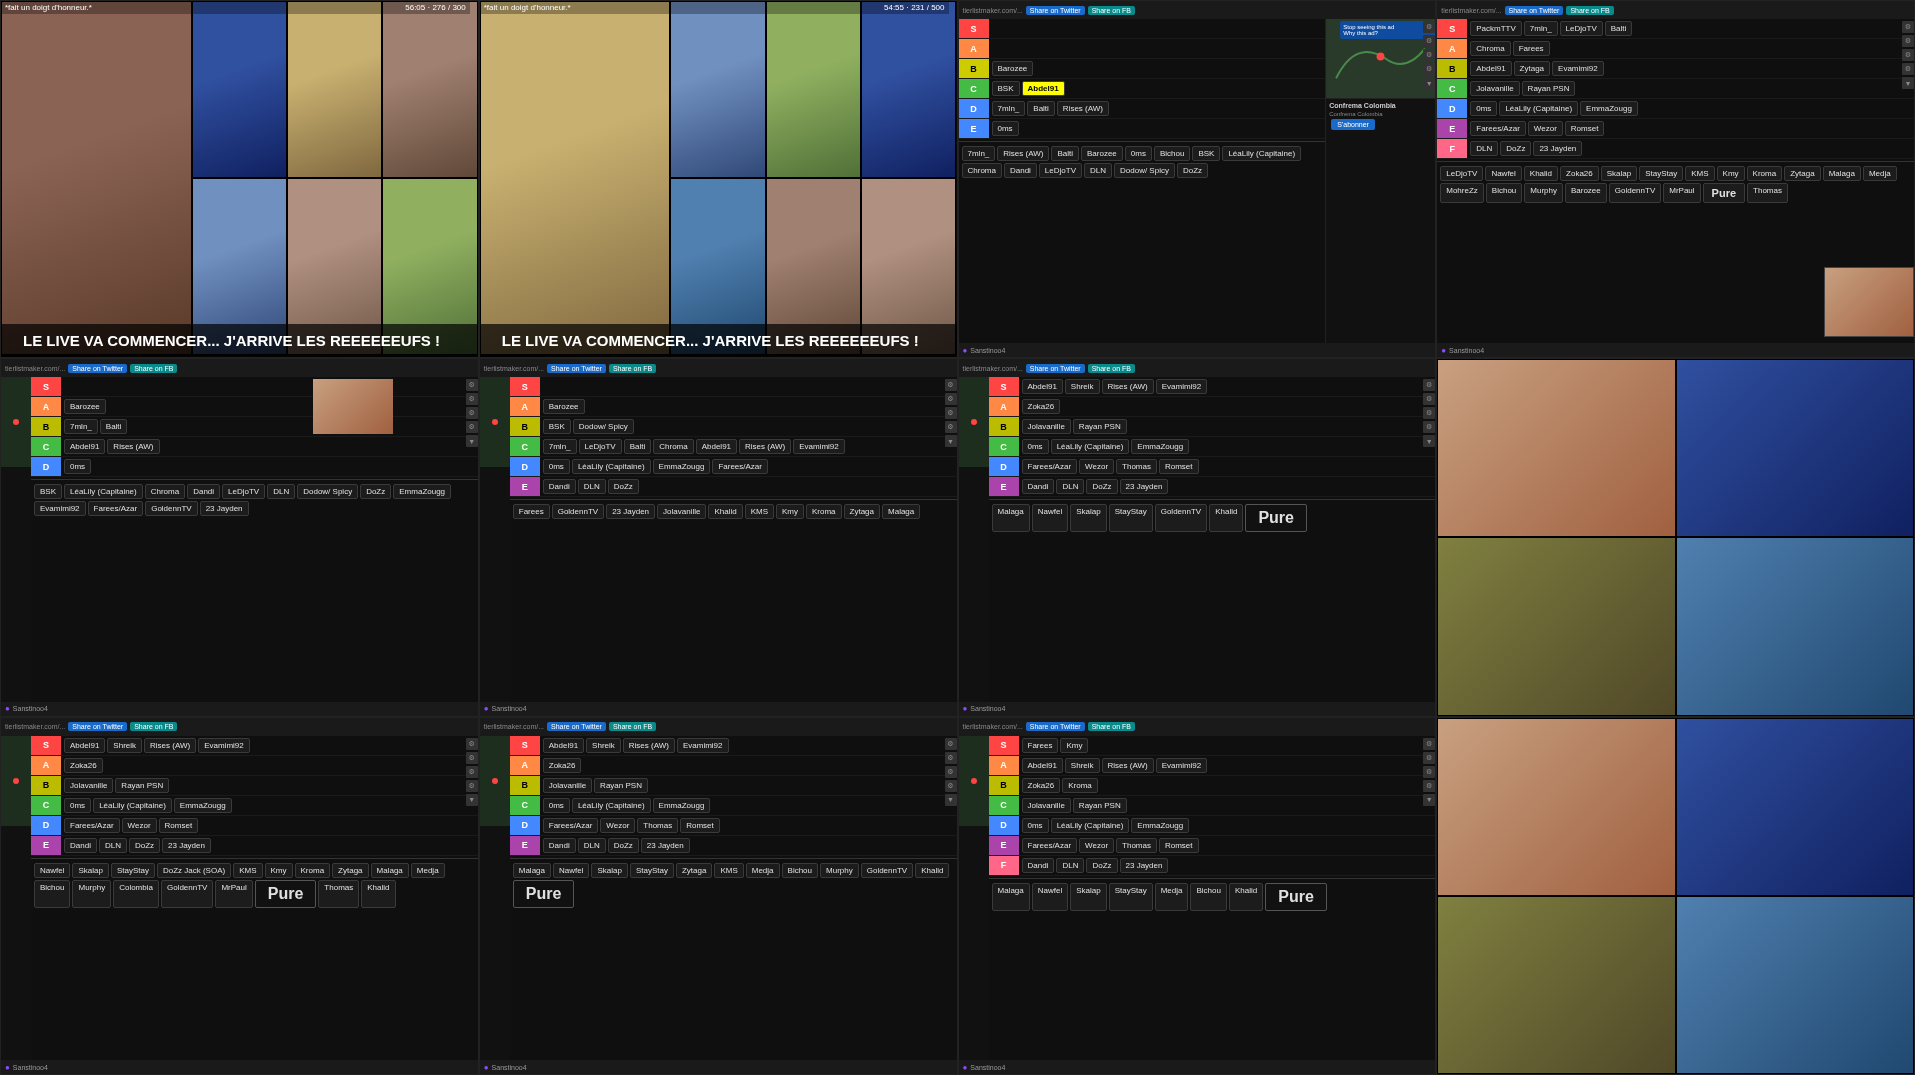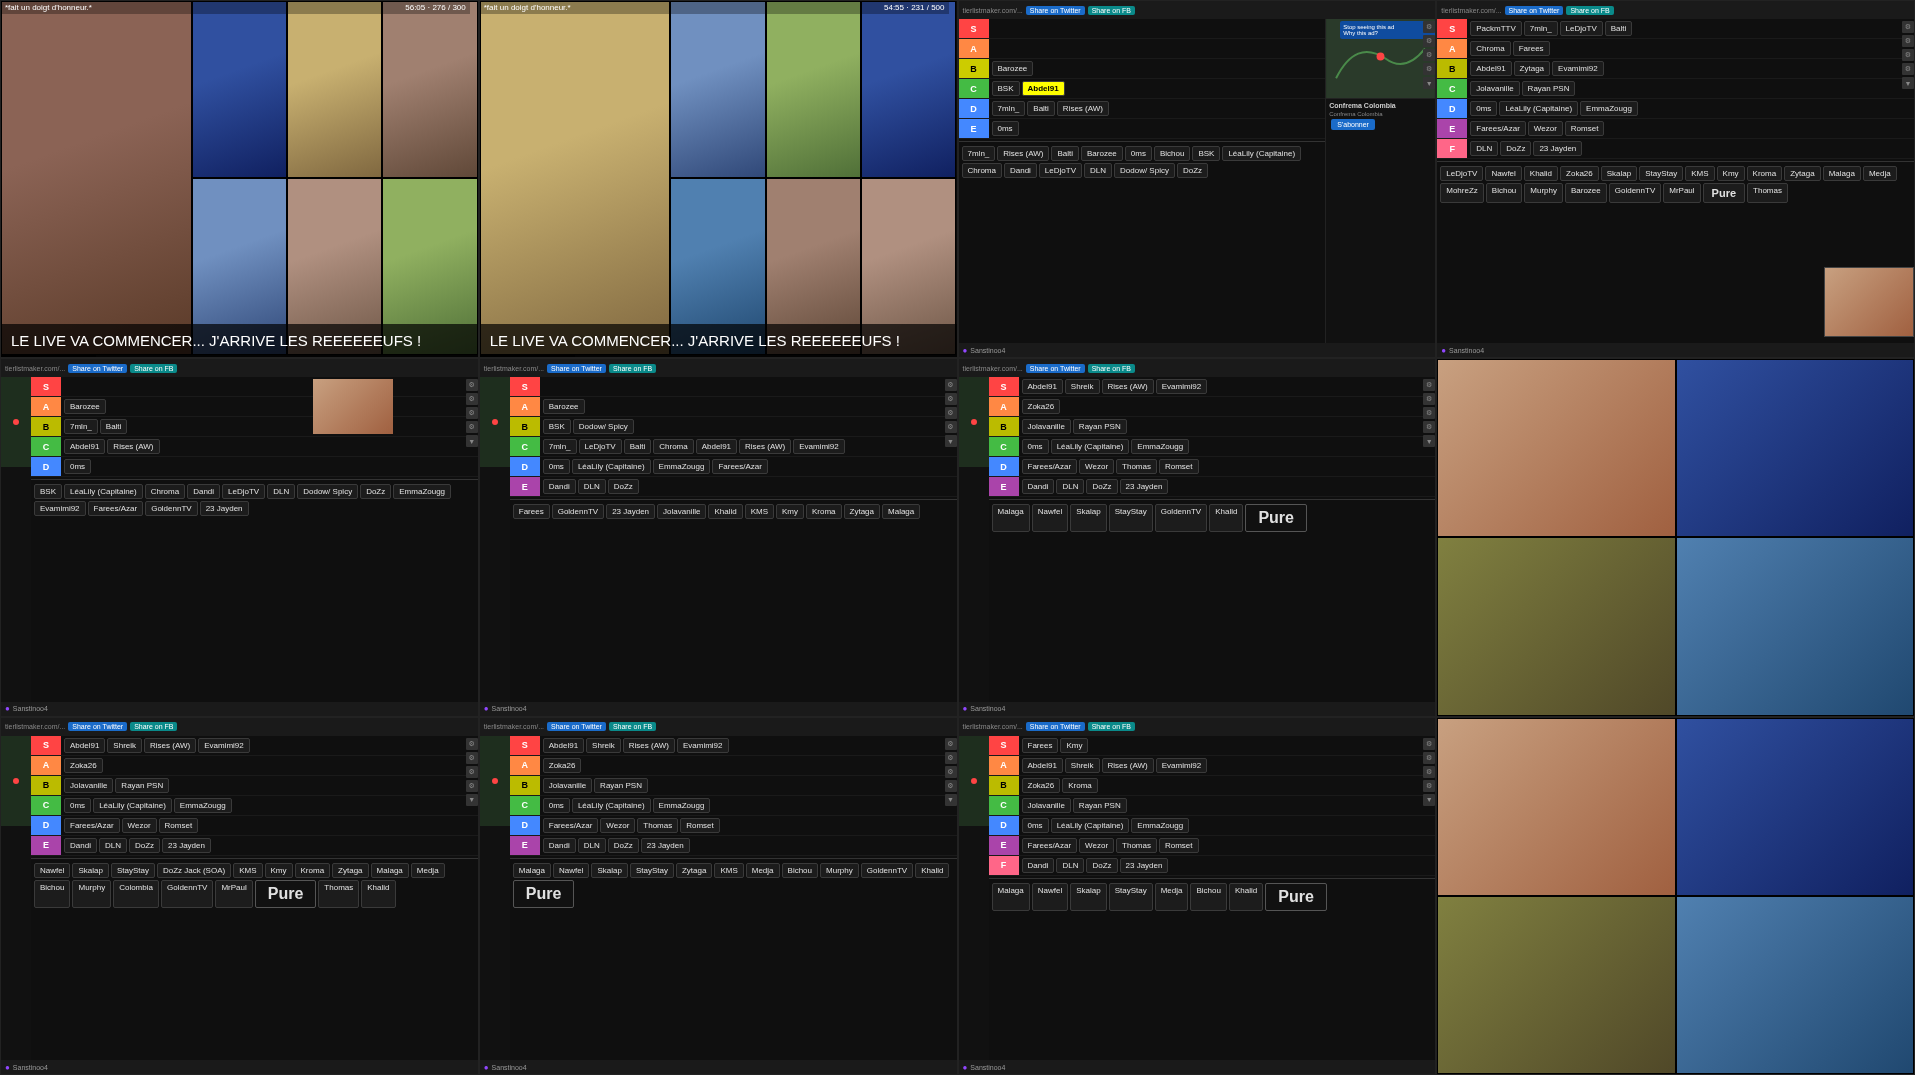--- a/index.html
+++ b/index.html
@@ -120,22 +120,22 @@
       display: flex;
       justify-content: space-between;
     }
 
     .bottom-text-overlay {
       position: absolute;
       bottom: 0; left: 0; right: 0;
       background: rgba(0,0,0,0.7);
       color: #fff;
       font-size: 15px;
-      font-weight: 400;
-      padding: 8px 10px;
+      font-weight: 700;
+      padding: 8px 22px;
       text-transform: uppercase;
     }
 
     .settings-icon-col {
       position: absolute;
       right: 0;
       top: 20px;
       display: flex;
       flex-direction: column;
       gap: 2px;

